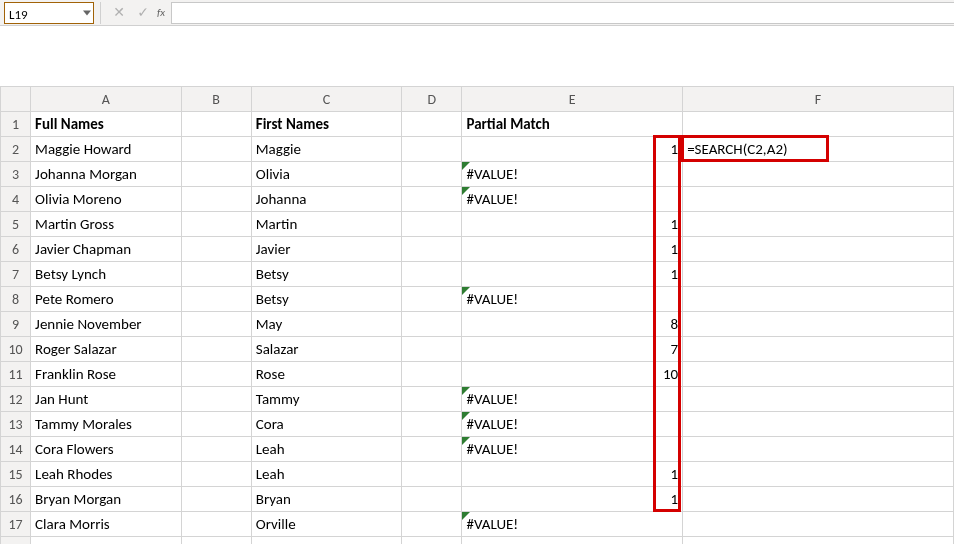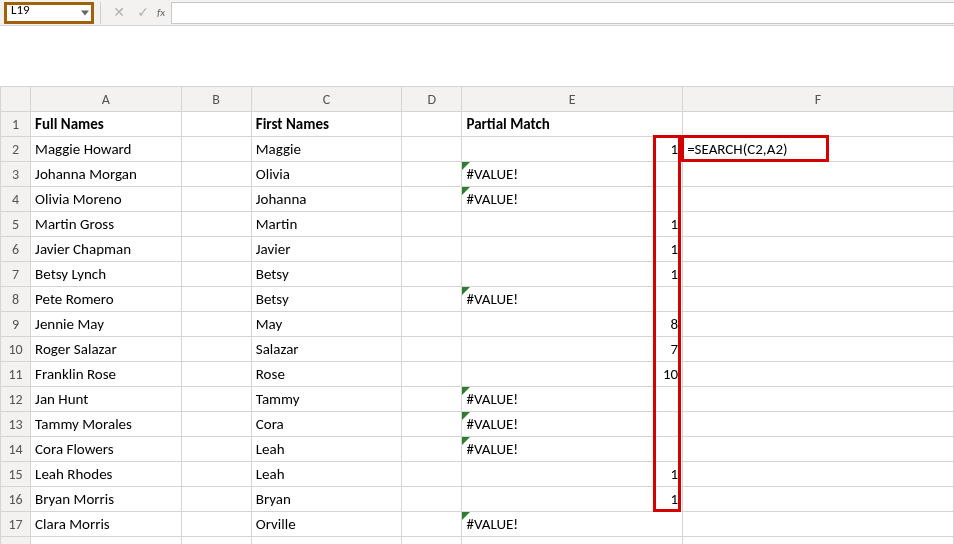--- a/index.html
+++ b/index.html
@@ -17,23 +17,23 @@
     align-items: center;
     height: 26px;
     background: #f3f2f1;
     border-bottom: 1px solid #d0d0d0;
     padding-left: 4px;
   }
   .namebox {
     width: 90px;
     height: 22px;
     background: #fff;
-    border: 3px solid #a16207;
+    border: 1px solid #a16207;
     display: flex;
-    align-items: flex-end;
+    align-items: flex-start;
     padding: 4px 4px;
     font-size: 13px;
     position: relative;
   }
   .namebox .dd {
     position: absolute;
     right: 2px;
     top: 50%;
     transform: translateY(-50%);
     width: 0; height: 0;
@@ -224,21 +224,21 @@
           <th class="rowhdr">8</th>
           <td>Pete Romero</td>
           <td></td>
           <td>Betsy</td>
           <td></td>
           <td class="center">#VALUE!<span class="err-tri"></span></td>
           <td></td>
         </tr>
         <tr>
           <th class="rowhdr">9</th>
-          <td>Jennie May</td>
+          <td>Jennie November</td>
           <td></td>
           <td>May</td>
           <td></td>
           <td class="right">8</td>
           <td></td>
         </tr>
         <tr>
           <th class="rowhdr">10</th>
           <td>Roger Salazar</td>
           <td></td>
@@ -287,21 +287,21 @@
           <th class="rowhdr">15</th>
           <td>Leah Rhodes</td>
           <td></td>
           <td>Leah</td>
           <td></td>
           <td class="right">1</td>
           <td></td>
         </tr>
         <tr>
           <th class="rowhdr">16</th>
-          <td>Bryan Morris</td>
+          <td>Bryan Morgan</td>
           <td></td>
           <td>Bryan</td>
           <td></td>
           <td class="right">1</td>
           <td></td>
         </tr>
         <tr>
           <th class="rowhdr">17</th>
           <td>Clara Morris</td>
           <td></td>

